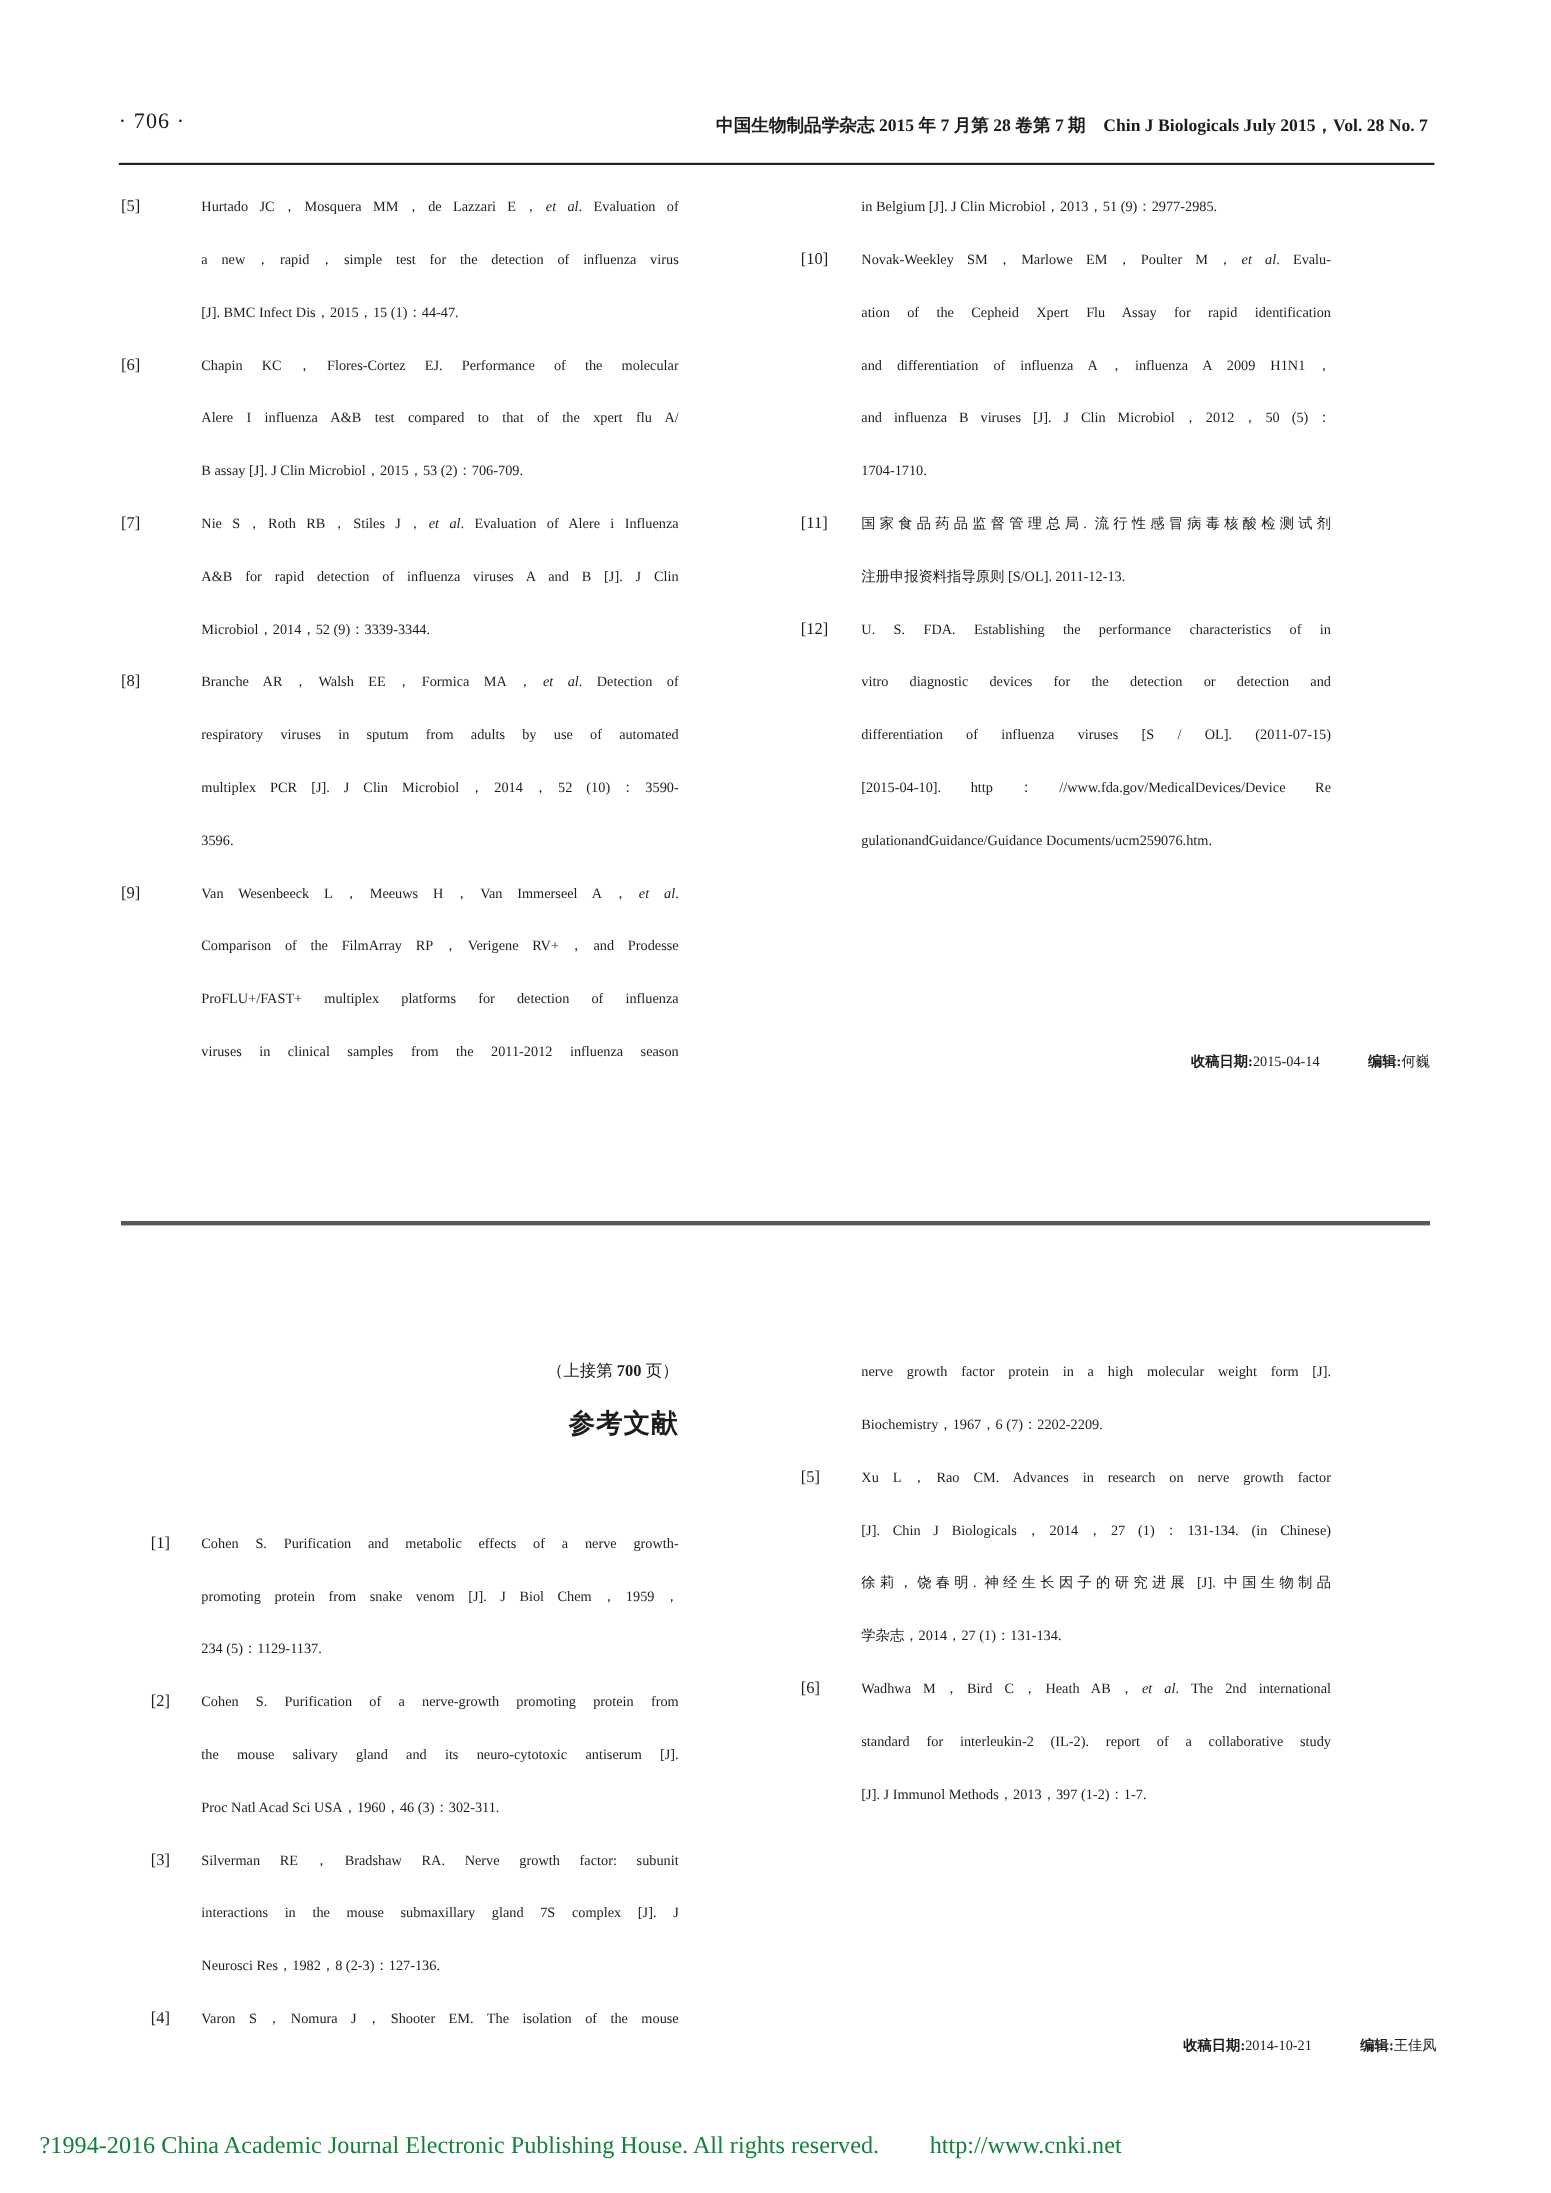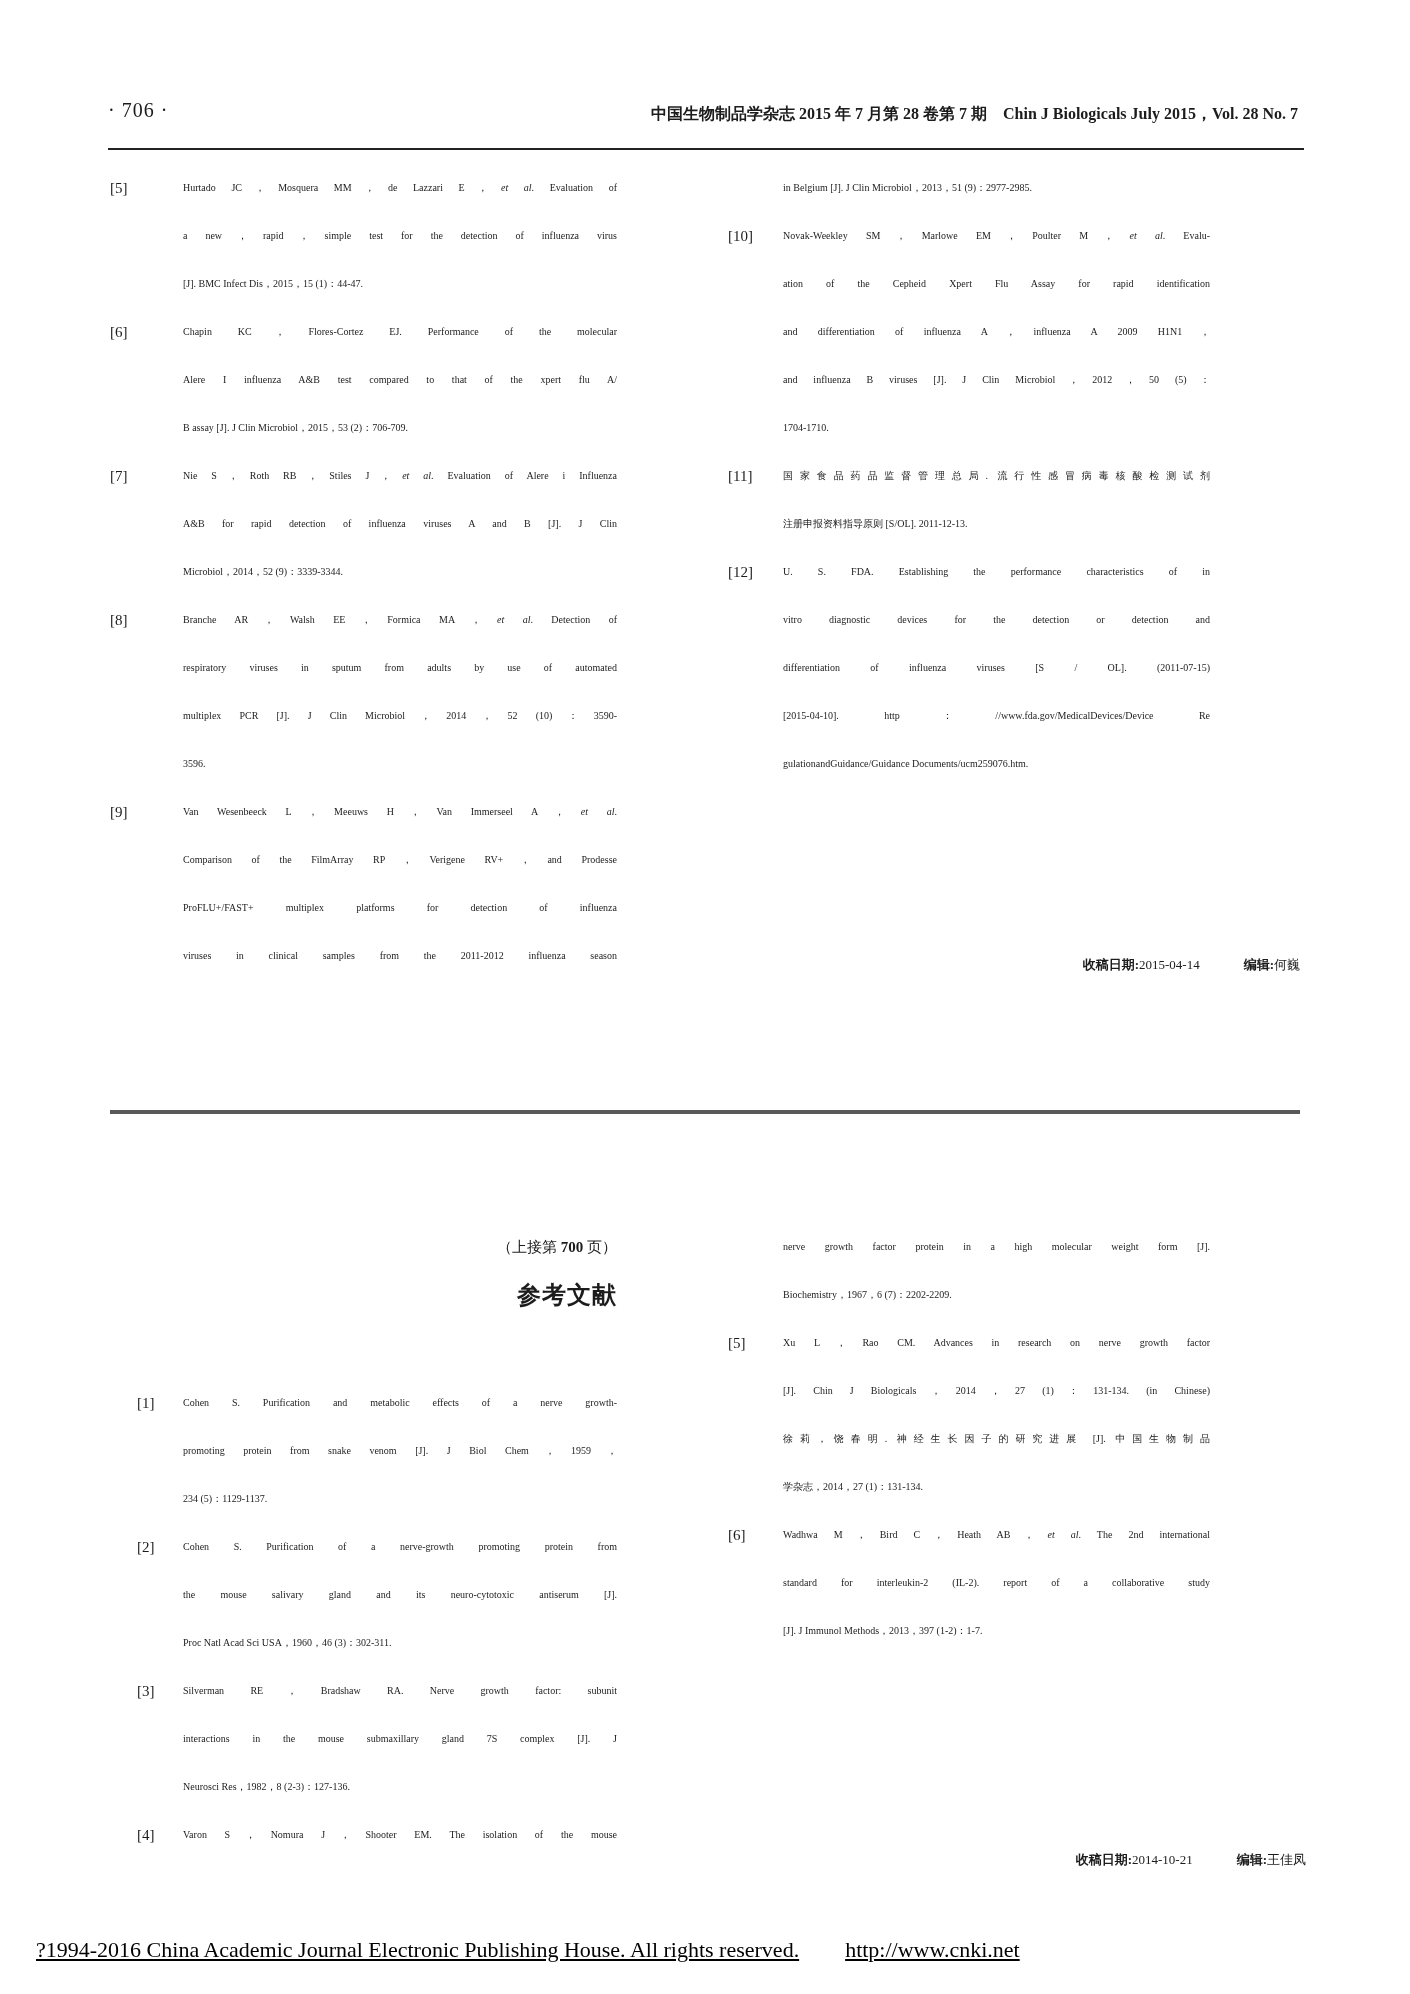--- a/index.html
+++ b/index.html
@@ -20,43 +20,43 @@
   .col-tl{left:110px;top:164px;width:507px;}
   .col-tr{left:728px;top:164px;width:482px;}
   .col-bl-refs{width:480px;margin-top:60px;}
   .col-br{left:728px;top:1223px;width:482px;}
   .ref{position:relative;}
   .col-tl .ref{padding-left:73px;}
   .col-tr .ref,.col-br .ref{padding-left:55px;}
   .bottom-left-col .ref{padding-left:46px;}
   .ref .num{position:absolute;left:0;top:0;line-height:48px;font-size:15px;}
   .line{
-    font-size:10px;line-height:48px;height:48px;overflow:hidden;
+    font-size:13px;line-height:48px;height:48px;overflow:hidden;
     text-align:justify;text-align-last:left;
   }
   .line.fill{text-align-last:justify;}
   .it{font-style:italic;}
   .bd{font-weight:bold;}
   
   .bottom-left-col{position:absolute;left:137px;top:1223px;width:480px;}
   .cont-note{font-size:15px;line-height:48px;height:48px;text-align:right;}
   .ref-heading{font-size:24px;font-weight:bold;line-height:48px;height:48px;letter-spacing:1px;text-align:right;}
   
   .received{position:absolute;display:flex;justify-content:center;font-size:13px;line-height:48px;white-space:nowrap;}
   .received-top{right:110px;top:941px;}
   .received-bottom{right:104px;top:1836px;}
   .received .rl{font-weight:bold;}
   .received .gap{display:inline-block;width:44px;}
   
   .section-divider{position:absolute;left:110px;right:110px;top:1110px;height:4px;background:#595959;}
   
   .footer{
     position:absolute;left:36px;top:1930px;
-    font-size:22px;color:#000000;line-height:40px;
-    display:flex;white-space:nowrap;text-decoration:underline;
+    font-size:22px;color:#15803d;line-height:40px;
+    display:flex;white-space:nowrap;
   }
   .footer .fgap{display:inline-block;width:46px;}
 </style>
 </head>
 <body>
 
 <div class="page">
 
   <div class="page-number">· 706 ·</div>
   <div class="journal-line">中国生物制品学杂志 2015 年 7 月第 28 卷第 7 期　Chin J Biologicals July 2015，Vol. 28 No. 7</div>

